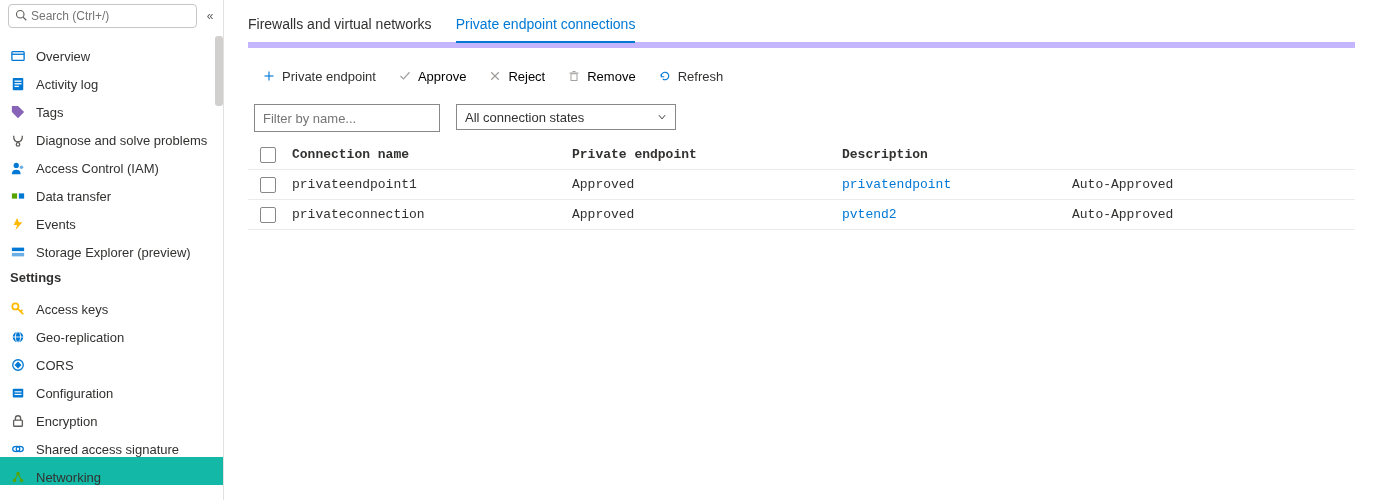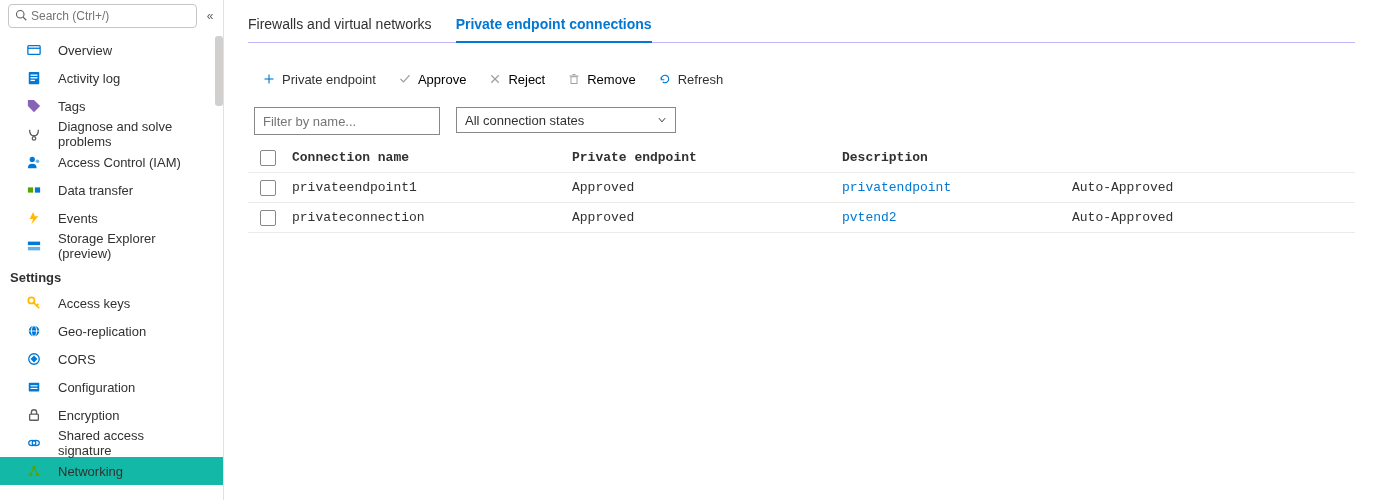--- a/index.html
+++ b/index.html
@@ -52,24 +52,24 @@
     color: #605e5c;
     cursor: pointer;
     font-size: 12px;
   }
   .nav-list {
     flex: 1;
     overflow-y: auto;
   }
   .nav-item {
     display: flex;
-    align-items: center;
+    align-items: flex-end;
     height: 28px;
-    padding: 0 26px;
-    gap: 16px;
+    padding: 0 10px;
+    gap: 10px;
     cursor: pointer;
     color: #323130;
   }
   .nav-item.active { background: #14b8a6; }
   .nav-item .icon {
     width: 16px;
     height: 16px;
     display: inline-flex;
     align-items: center;
     justify-content: center;
@@ -92,33 +92,33 @@
   }
   
   .main {
     flex: 1;
     padding: 10px 24px;
     overflow: hidden;
   }
   .tabs {
     display: flex;
     gap: 24px;
-    border-bottom: 1px solid #c4b5fd;
-    margin-bottom: 22px;
+    border-bottom: 6px solid #c4b5fd;
+    margin-bottom: 14px;
   }
   .tab {
     padding: 6px 0 10px 0;
     cursor: pointer;
     color: #323130;
     font-size: 14px;
     position: relative;
   }
   .tab.active {
     color: #0078d4;
-    font-weight: 700;
+    font-weight: 400;
   }
   .tab.active::after {
     content: "";
     position: absolute;
     left: 0; right: 0;
     bottom: -1px;
     height: 2px;
     background: #0078d4;
   }
   .toolbar {

